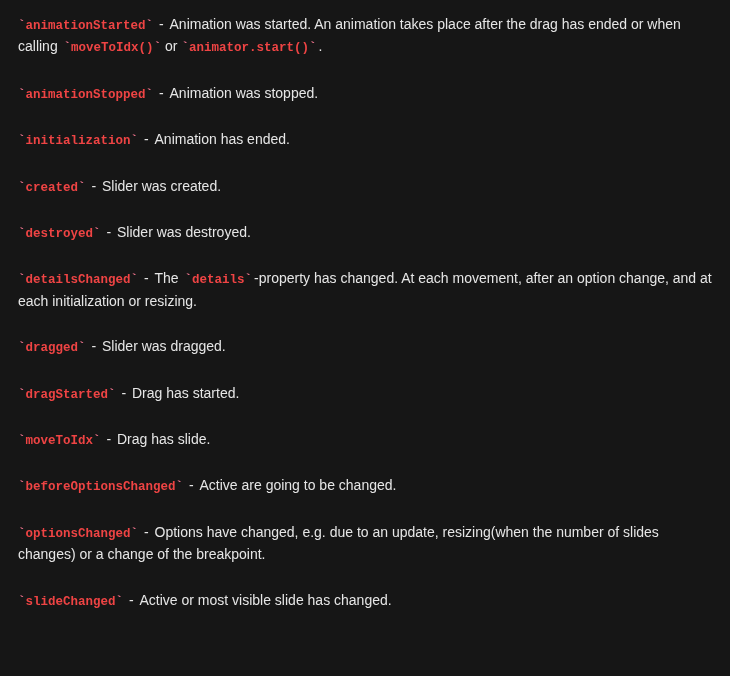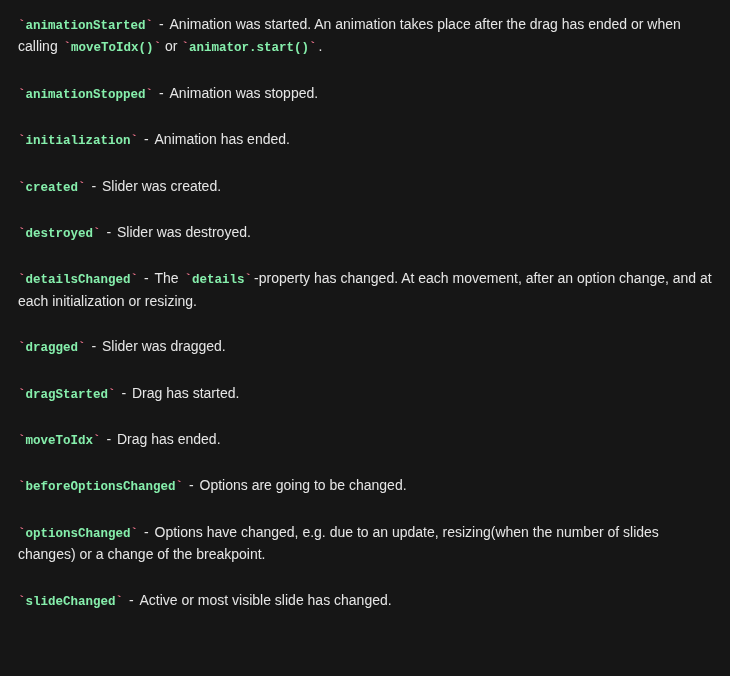--- a/index.html
+++ b/index.html
@@ -18,21 +18,21 @@
   }
   .entry {
     margin: 0 0 24px 0;
   }
   .entry:last-child {
     margin-bottom: 22px;
   }
   code.hl {
     font-family: Consolas, "Courier New", monospace;
     font-size: 12.5px;
-    color: #86efac;
+    color: #ef4444;
     font-weight: 600;
     background: transparent;
     white-space: nowrap;
   }
   code.hl::before, code.hl::after {
     content: "`";
     color: #ff7a95;
   }
   .sep {
     margin: 0 2px;
@@ -76,25 +76,25 @@
   <p class="entry">
     <code class="hl">dragged</code><span class="sep"> - </span><span>Slider was dragged.</span>
   </p>
 
   <p class="entry">
     <code class="hl">dragStarted</code><span class="sep"> - </span><span>Drag has started.</span>
   </p>
 
 
   <p class="entry">
-    <code class="hl">moveToIdx</code><span class="sep"> - </span><span>Drag has ended.</span>
+    <code class="hl">moveToIdx</code><span class="sep"> - </span><span>Drag has slide.</span>
   </p>
 
   <p class="entry">
-    <code class="hl">beforeOptionsChanged</code><span class="sep"> - </span><span>Options are going to be changed.</span>
+    <code class="hl">beforeOptionsChanged</code><span class="sep"> - </span><span>Active are going to be changed.</span>
   </p>
 
   <p class="entry">
     <code class="hl">optionsChanged</code><span class="sep"> - </span><span>Options have changed, e.g. due to an update, resizing(when the number of slides changes) or a change of the breakpoint.</span>
   </p>
 
   <p class="entry">
     <code class="hl">slideChanged</code><span class="sep"> - </span><span>Active or most visible slide has changed.</span>
   </p>
 

